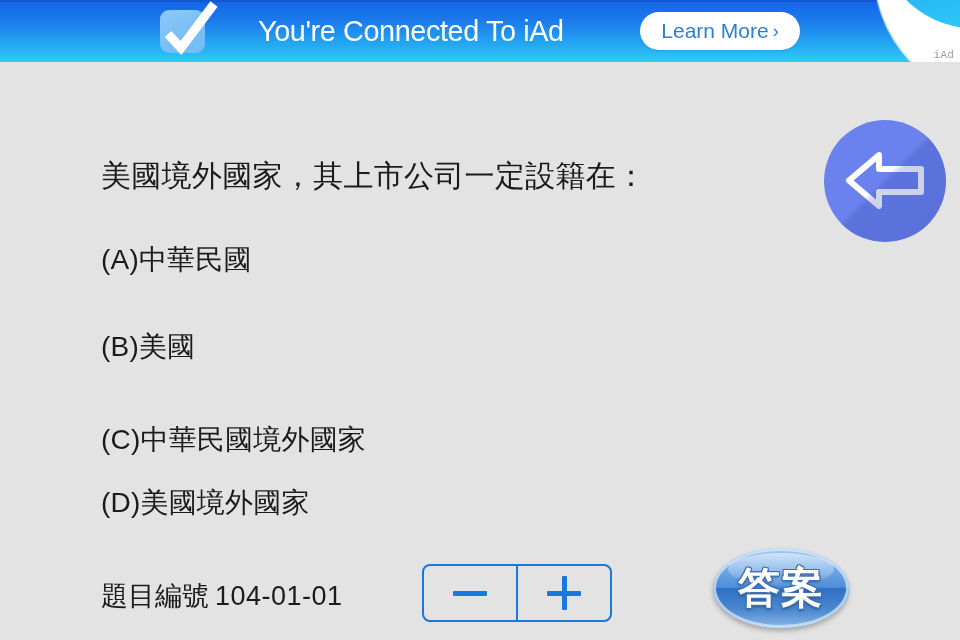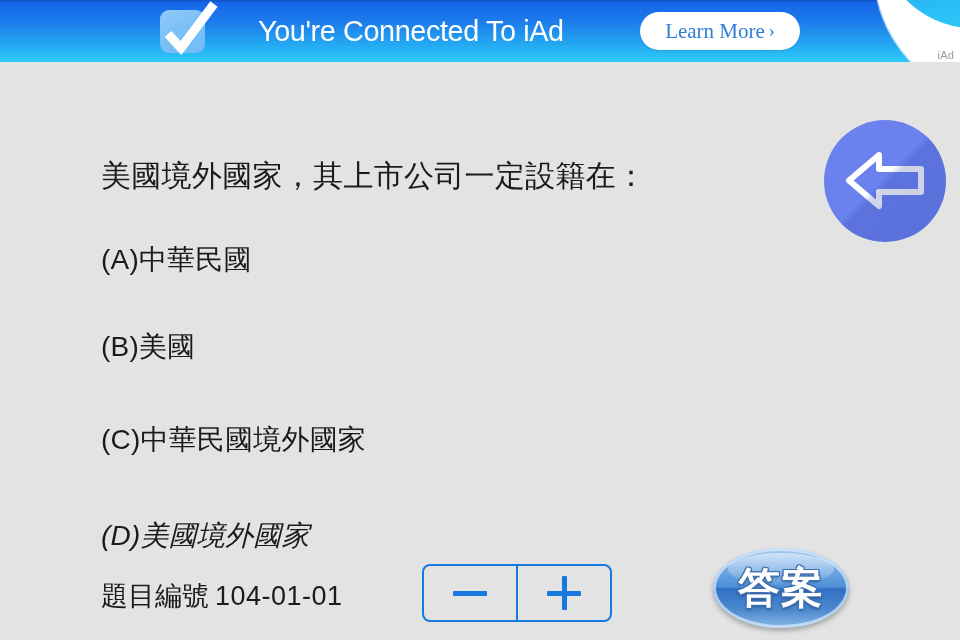--- a/index.html
+++ b/index.html
@@ -58,21 +58,21 @@
     background: linear-gradient(170deg, #1d7aea 0%, #27b4f4 60%, #2ecbf7 100%);
     border-bottom-left-radius: 100px 110px;
   }
   .ad-label {
     position: absolute;
     right: 6px;
     bottom: 1px;
     font-size: 11px;
     color: #9b9b9b;
     letter-spacing: .2px;
-    font-family: Liberation Sans, sans-serif;
+    font-family: Liberation Mono, monospace;
   }
 
   .ad-check {
     position: absolute;
     left: 160px;
     top: 10px;
     width: 45px;
     height: 43px;
     border-radius: 9px;
     background: linear-gradient(150deg, #8fc9f7 0%, #7dc0f6 45%, #6fbcf8 100%);
@@ -108,21 +108,21 @@
     width: 160px;
     height: 38px;
     border-radius: 19px;
     background: #ffffff;
     color: #2b7fd4;
     font-size: 21px;
     line-height: 38px;
     text-align: center;
     white-space: nowrap;
     box-shadow: 0 1px 2px rgba(0,0,0,0.10);
-    font-family: Liberation Serif, serif;
+    font-family: Liberation Sans, sans-serif;
   }
   .ad-learn .chev {
     font-size: 18px;
     margin-left: 4px;
     position: relative;
     top: -1px;
   }
 
   
   .back-btn {
@@ -161,21 +161,21 @@
     position: absolute;
     left: 101px;
     font-size: 28px;
     color: #1b1b1b;
     white-space: nowrap;
     letter-spacing: 0.2px;
   }
   .opt-a { top: 241px; }
   .opt-b { top: 328px; }
   .opt-c { top: 421px; }
-  .opt-d { top: 517px; font-style: italic; }
+  .opt-d { top: 484px; }
 
   
   .q-id-label {
     position: absolute;
     left: 101px;
     top: 578px;
     font-size: 27px;
     color: #1b1b1b;
     white-space: nowrap;
   }

